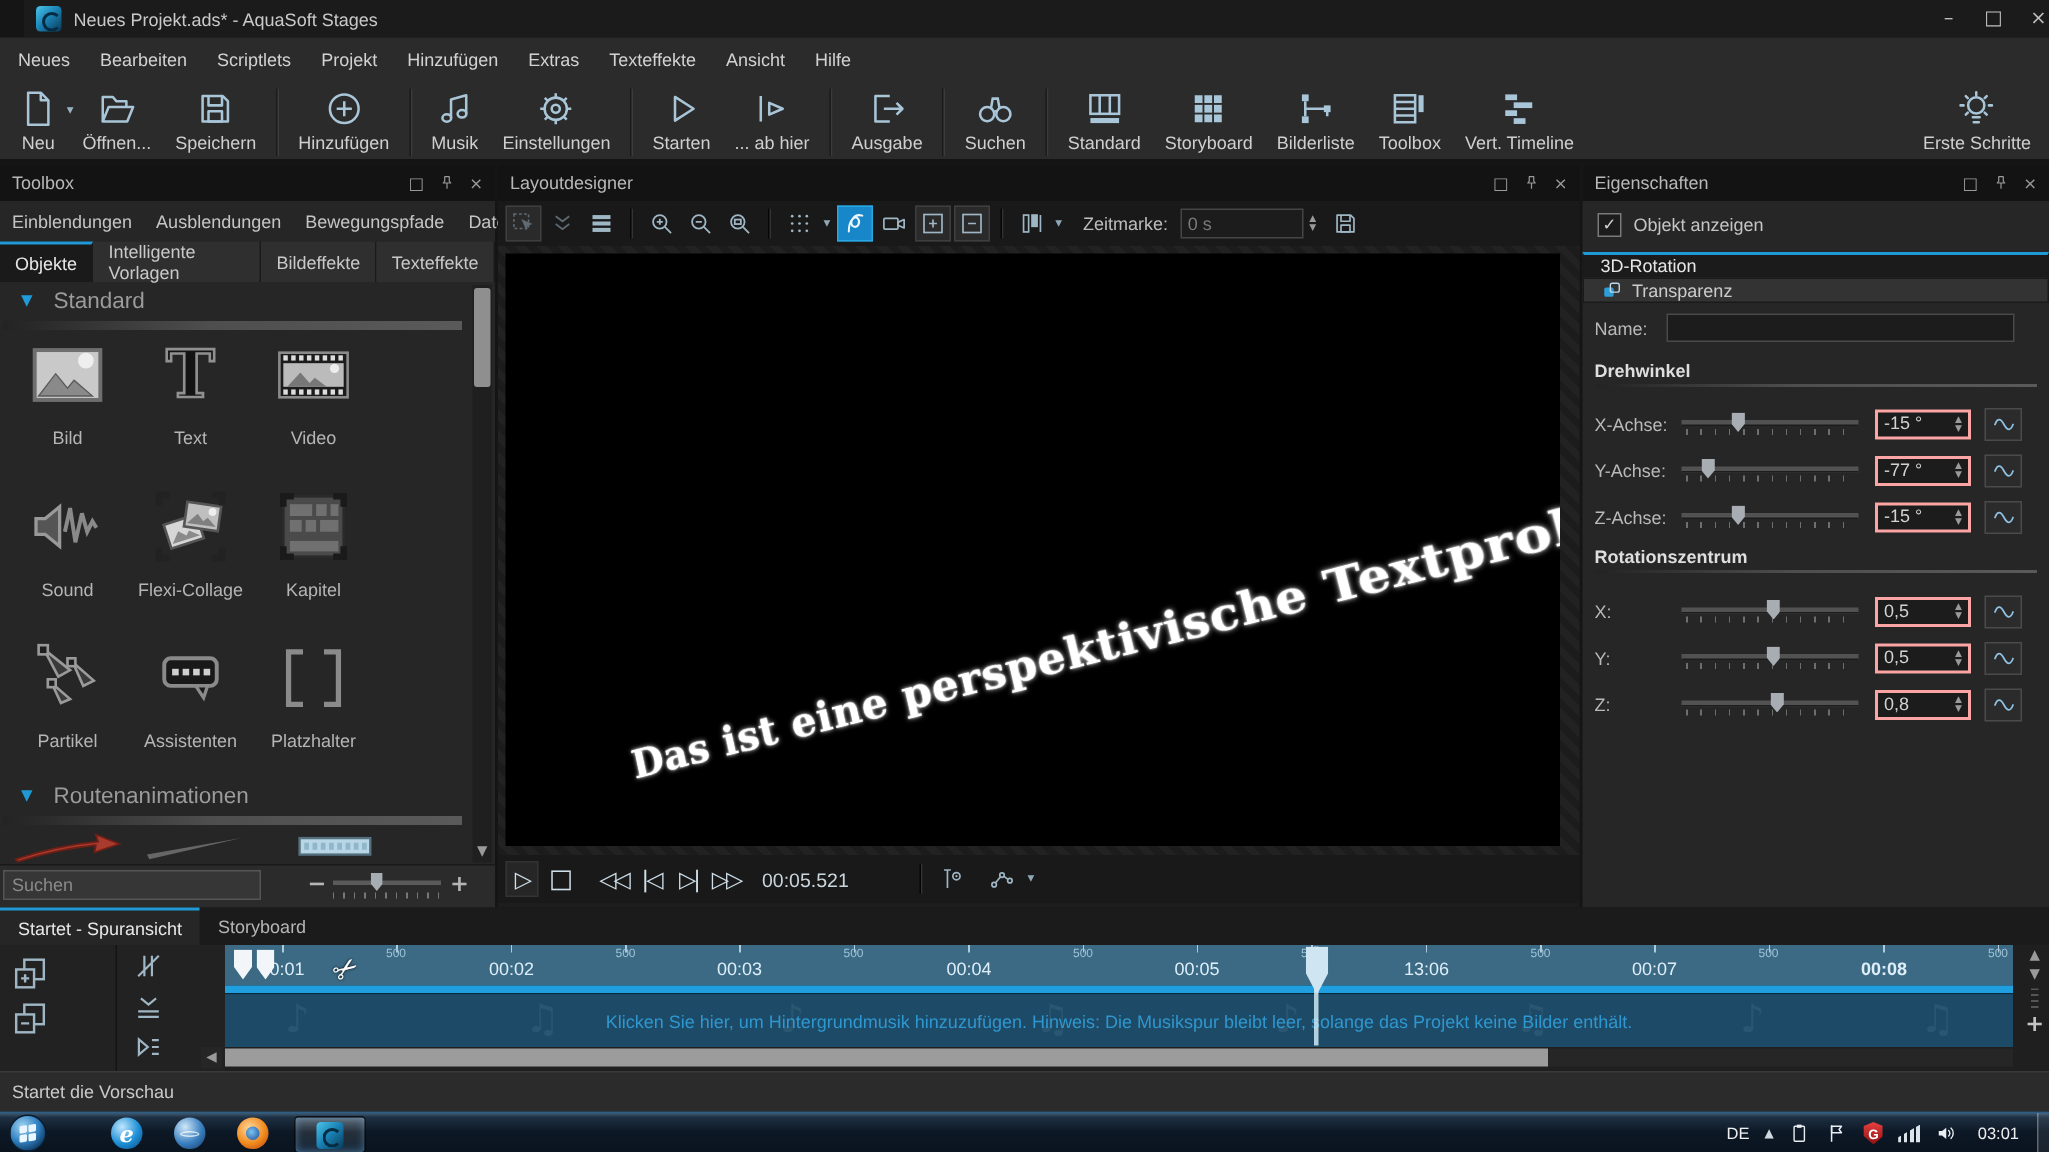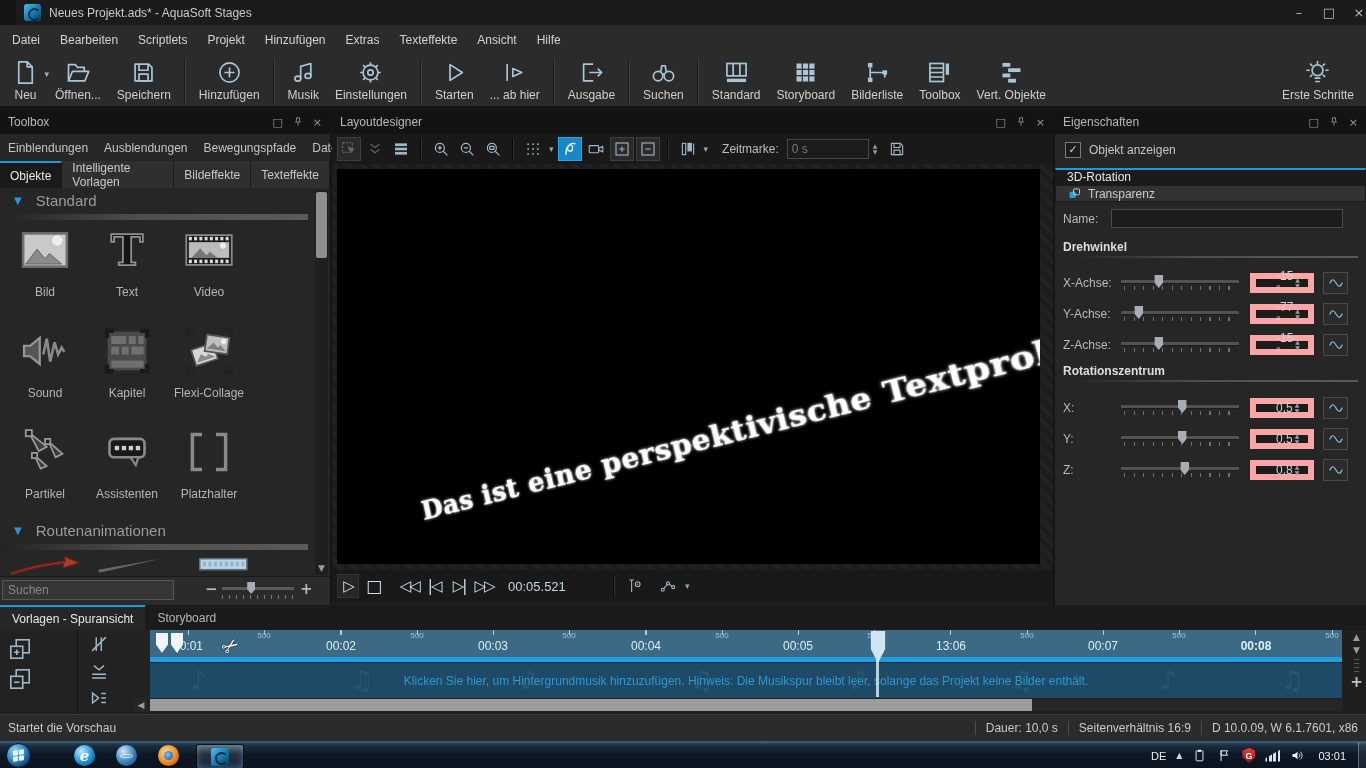--- a/index.html
+++ b/index.html
@@ -79,21 +79,21 @@
   .ptab svg{width:15px;height:15px;}
   .namerow{position:absolute;left:8px;top:102px;color:#b9b9b9;}
   .namein{position:absolute;left:56px;top:99px;width:232px;height:19px;background:#1c1c1c;border:1px solid #4a4a4a;box-sizing:border-box;color:#ccc;font-family:"Liberation Sans",sans-serif;}
   .psect{position:absolute;left:8px;color:#dedede;font-weight:bold;}
   .prow{position:absolute;left:8px;width:296px;height:22px;display:flex;align-items:center;}
   .plabel{width:58px;color:#b9b9b9;flex:0 0 auto;}
   .pslider{position:relative;width:118px;height:20px;margin-right:11px;flex:0 0 auto;}
   .ptrack{position:absolute;left:0;right:0;top:7px;height:3px;background:#525252;border-bottom:1px solid #1c1c1c;}
   .pticks{position:absolute;left:3px;right:1px;top:13px;height:4px;background:repeating-linear-gradient(90deg,#6e6e6e 0 1px,transparent 1px 9.5px);}
   .pthumb{position:absolute;top:2px;width:9px;height:13px;background:#a7adb3;clip-path:polygon(0 0,100% 0,100% 58%,50% 100%,0 58%);transform:translateX(-50%);}
-  .pval{width:64px;height:20px;background:#1c1c1c;border:6px solid #fca5a5;display:flex;align-items:center;padding:0 20px;color:#d2d2d2;box-sizing:border-box;flex:0 0 auto;}
+  .pval{width:64px;height:20px;background:#1c1c1c;border:2px solid #fca5a5;display:flex;padding:0 4px;color:#d2d2d2;box-sizing:border-box;flex:0 0 auto;}
   .pval .v{flex:1;}
   .wavebtn{width:25px;height:22px;background:#2b2b2b;border:1px solid #4a4a4a;color:#8fc1e3;display:flex;align-items:center;justify-content:center;margin-left:9px;box-sizing:border-box;flex:0 0 auto;}
   .wavebtn svg{width:16px;height:16px;}
   
   .tltabs{position:absolute;left:0;top:605px;width:1366px;height:25px;background:#1b1b1b;display:flex;}
   .tltab{height:25px;display:flex;align-items:center;padding:0 12px;color:#b5b5b5;box-sizing:border-box;}
   .tltab.active{background:#262626;border-top:2px solid #1f9ad6;color:#e8e8e8;}
   .tlbody{position:absolute;left:0;top:630px;width:1366px;height:84px;background:#1f1f1f;}
   .gutter{position:absolute;left:0;top:0;width:150px;height:84px;background:#222;}
   .gsep{position:absolute;left:77px;top:0;width:1px;height:84px;background:#141414;}
@@ -531,21 +531,21 @@
   <div class="applogo"></div>
   <span>Neues Projekt.ads* - AquaSoft Stages</span>
   <div class="winbtns">
     <span class="glyph">–</span>
     <span class="glyph">□</span>
     <span class="glyph">×</span>
   </div>
 </div>
 
 <div class="abs menubar">
-  <span class="mi">Datei</span>
+  <span class="mi">Neues</span>
   <span class="mi">Bearbeiten</span>
   <span class="mi">Scriptlets</span>
   <span class="mi">Projekt</span>
   <span class="mi">Hinzufügen</span>
   <span class="mi">Extras</span>
   <span class="mi">Texteffekte</span>
   <span class="mi">Ansicht</span>
   <span class="mi">Hilfe</span>
 </div>
 
@@ -638,21 +638,21 @@
   <div class="tbtn">
       <svg>
         <use href="#i-tbx"></use>
       </svg>
       <span>Toolbox</span>
     </div>
   <div class="tbtn">
       <svg>
         <use href="#i-vtl"></use>
       </svg>
-      <span>Vert. Objekte</span>
+      <span>Vert. Timeline</span>
     </div>
   <div class="tbtn helpbtn">
       <svg>
         <use href="#i-bulb"></use>
       </svg>
       <span>Erste Schritte</span>
     </div>
 </div>
 
 <div class="panel" style="left:0;top:110px;width:330px;height:495px;">
@@ -714,29 +714,29 @@
         <span>Video</span>
       </div>
     <div class="obj">
         <svg>
           <use href="#o-sound"></use>
         </svg>
         <span>Sound</span>
       </div>
     <div class="obj">
         <svg>
+          <use href="#o-collage"></use>
+        </svg>
+        <span>Flexi-Collage</span>
+      </div>
+    <div class="obj">
+        <svg>
           <use href="#o-kapitel"></use>
         </svg>
         <span>Kapitel</span>
-      </div>
-    <div class="obj">
-        <svg>
-          <use href="#o-collage"></use>
-        </svg>
-        <span>Flexi-Collage</span>
       </div>
     <div class="obj">
         <svg>
           <use href="#o-partikel"></use>
         </svg>
         <span>Partikel</span>
       </div>
     <div class="obj">
         <svg>
           <use href="#o-subs"></use>
@@ -1051,21 +1051,21 @@
     <div class="wavebtn">
         <svg>
           <use href="#i-wave"></use>
         </svg>
       </div>
   </div>
 </div>
 
 <div class="tltabs">
   <div class="tltab active">
-      <span>Vorlagen - Spuransicht</span>
+      <span>Startet - Spuransicht</span>
     </div>
   <div class="tltab">
       <span>Storyboard</span>
     </div>
 </div>
 
 <div class="tlbody">
   <div class="gutter"></div>
   <div class="gbtn" style="left:7px;top:6px;width:26px;height:26px;">
       <svg>
@@ -1144,28 +1144,20 @@
   <div class="hscroll" style="width:1210px;">
     <div class="hsl glyph">◀</div>
     <div class="hstrack">
         <div class="hsthumb"></div>
       </div>
   </div>
 </div>
 
 <div class="statusbar">
   <span>Startet die Vorschau</span>
-  <div class="sright">
-    <span class="ssep"></span>
-    <span>Dauer: 10,0 s</span>
-    <span class="ssep"></span>
-    <span>Seitenverhältnis 16:9</span>
-    <span class="ssep"></span>
-    <span>D 10.0.09, W 6.1.7601, x86</span>
-  </div>
 </div>
 
 <div class="taskbar">
   <div class="orb">
       <div class="orbflag">
         <span></span>
         <span></span>
         <span></span>
         <span></span>
       </div>

